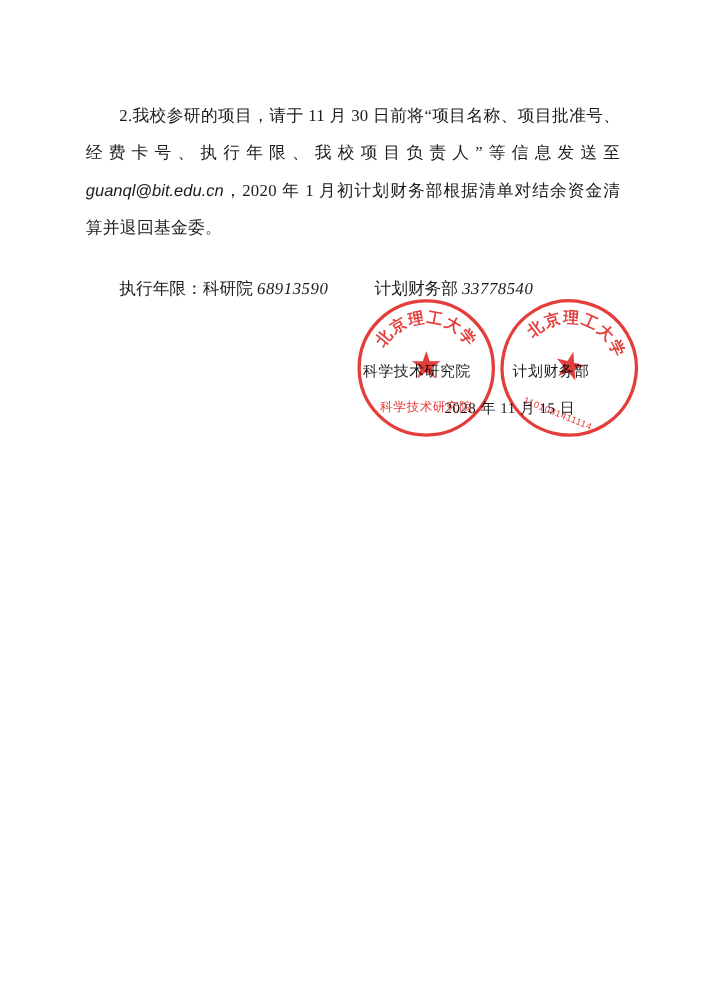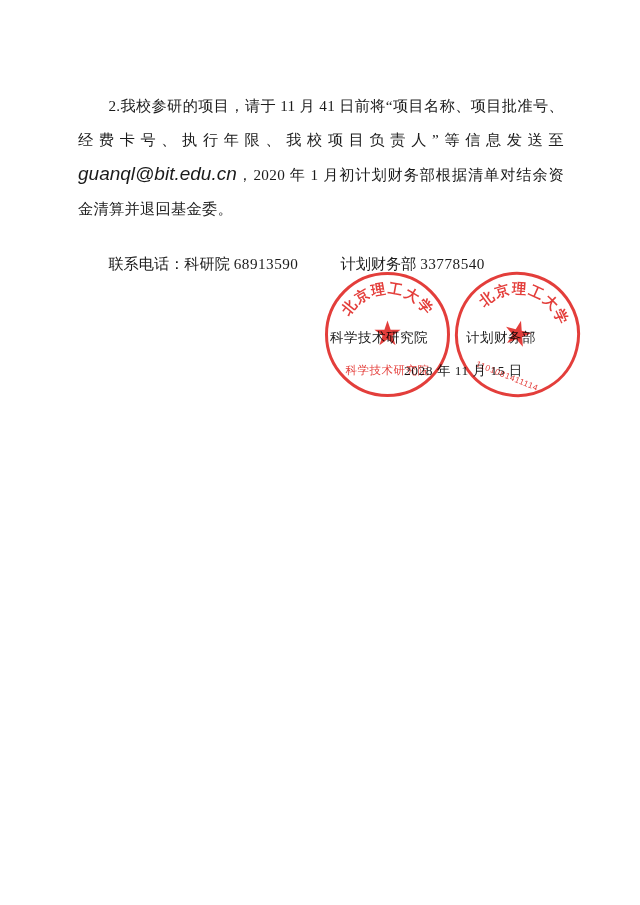--- a/index.html
+++ b/index.html
@@ -28,39 +28,40 @@
     line-height: 34px;
     color: #1b1b1b;
     text-align: justify;
     text-justify: inter-ideograph;
     text-indent: 2em;
     letter-spacing: 0.3px;
     font-family: "Liberation Serif", "DejaVu Serif", serif;
   }
   .para .email {
     font-family: "Liberation Sans", "DejaVu Sans", sans-serif;
-    font-size: 19px;
+    font-size: 15px;
     font-style: italic;
     letter-spacing: 0;
   }
   .contact-line {
     margin-top: 22px;
     font-size: 15.2px;
     line-height: 32px;
     color: #1b1b1b;
     text-indent: 2em;
     white-space: nowrap;
   }
   .contact-line .gap {
     display: inline-block;
     width: 42px;
   }
   .contact-line .num {
     font-family: "Liberation Serif", "DejaVu Serif", serif;
     letter-spacing: 0.5px;
+    font-style: italic;
   }
 
   
   .sign-block {
     position: absolute;
     left: 320px;
     top: 318px;
     width: 270px;
     height: 110px;
   }
@@ -142,23 +143,23 @@
   .seal-2 .seal-code { transform: rotate(8deg); }
   .seal-2 { transform: rotate(14deg); }
 </style>
 </head>
 <body>
 
 <div class="page">
 
   <div class="doc-body">
 
-    <p class="para"><span>2.</span><span>我校参研的项目，请于 11 月 41 日前将“项目名称、项目批准号、经费卡号、执行年限、我校项目负责人”等信息发送至 </span><span class="email">guanql@bit.edu.cn</span><span>，2020 年 1 月初计划财务部根据清单对结余资金清算并退回基金委。</span></p>
+    <p class="para"><span>2.</span><span>我校参研的项目，请于 11 月 30 日前将“项目名称、项目批准号、经费卡号、执行年限、我校项目负责人”等信息发送至 </span><span class="email">guanql@bit.edu.cn</span><span>，2020 年 1 月初计划财务部根据清单对结余资金清算并退回基金委。</span></p>
 
-    <p class="contact-line"><span>联系电话：</span><span>科研院</span>&nbsp;<span class="num">68913590</span><span class="gap"></span><span>计划财务部</span>&nbsp;<span class="num">33778540</span></p>
+    <p class="contact-line"><span>执行年限：</span><span>科研院</span>&nbsp;<span class="num">68913590</span><span class="gap"></span><span>计划财务部</span>&nbsp;<span class="num">33778540</span></p>
   </div>
 
   <div class="sign-block">
     <div class="sign-line sign-org-left">科学技术研究院</div>
     <div class="sign-line sign-org-right">计划财务部</div>
     <div class="sign-line sign-date">2028 年 11 月 15 日</div>
   </div>
 
   <div class="seal seal-1">
     <div class="seal-inner">

